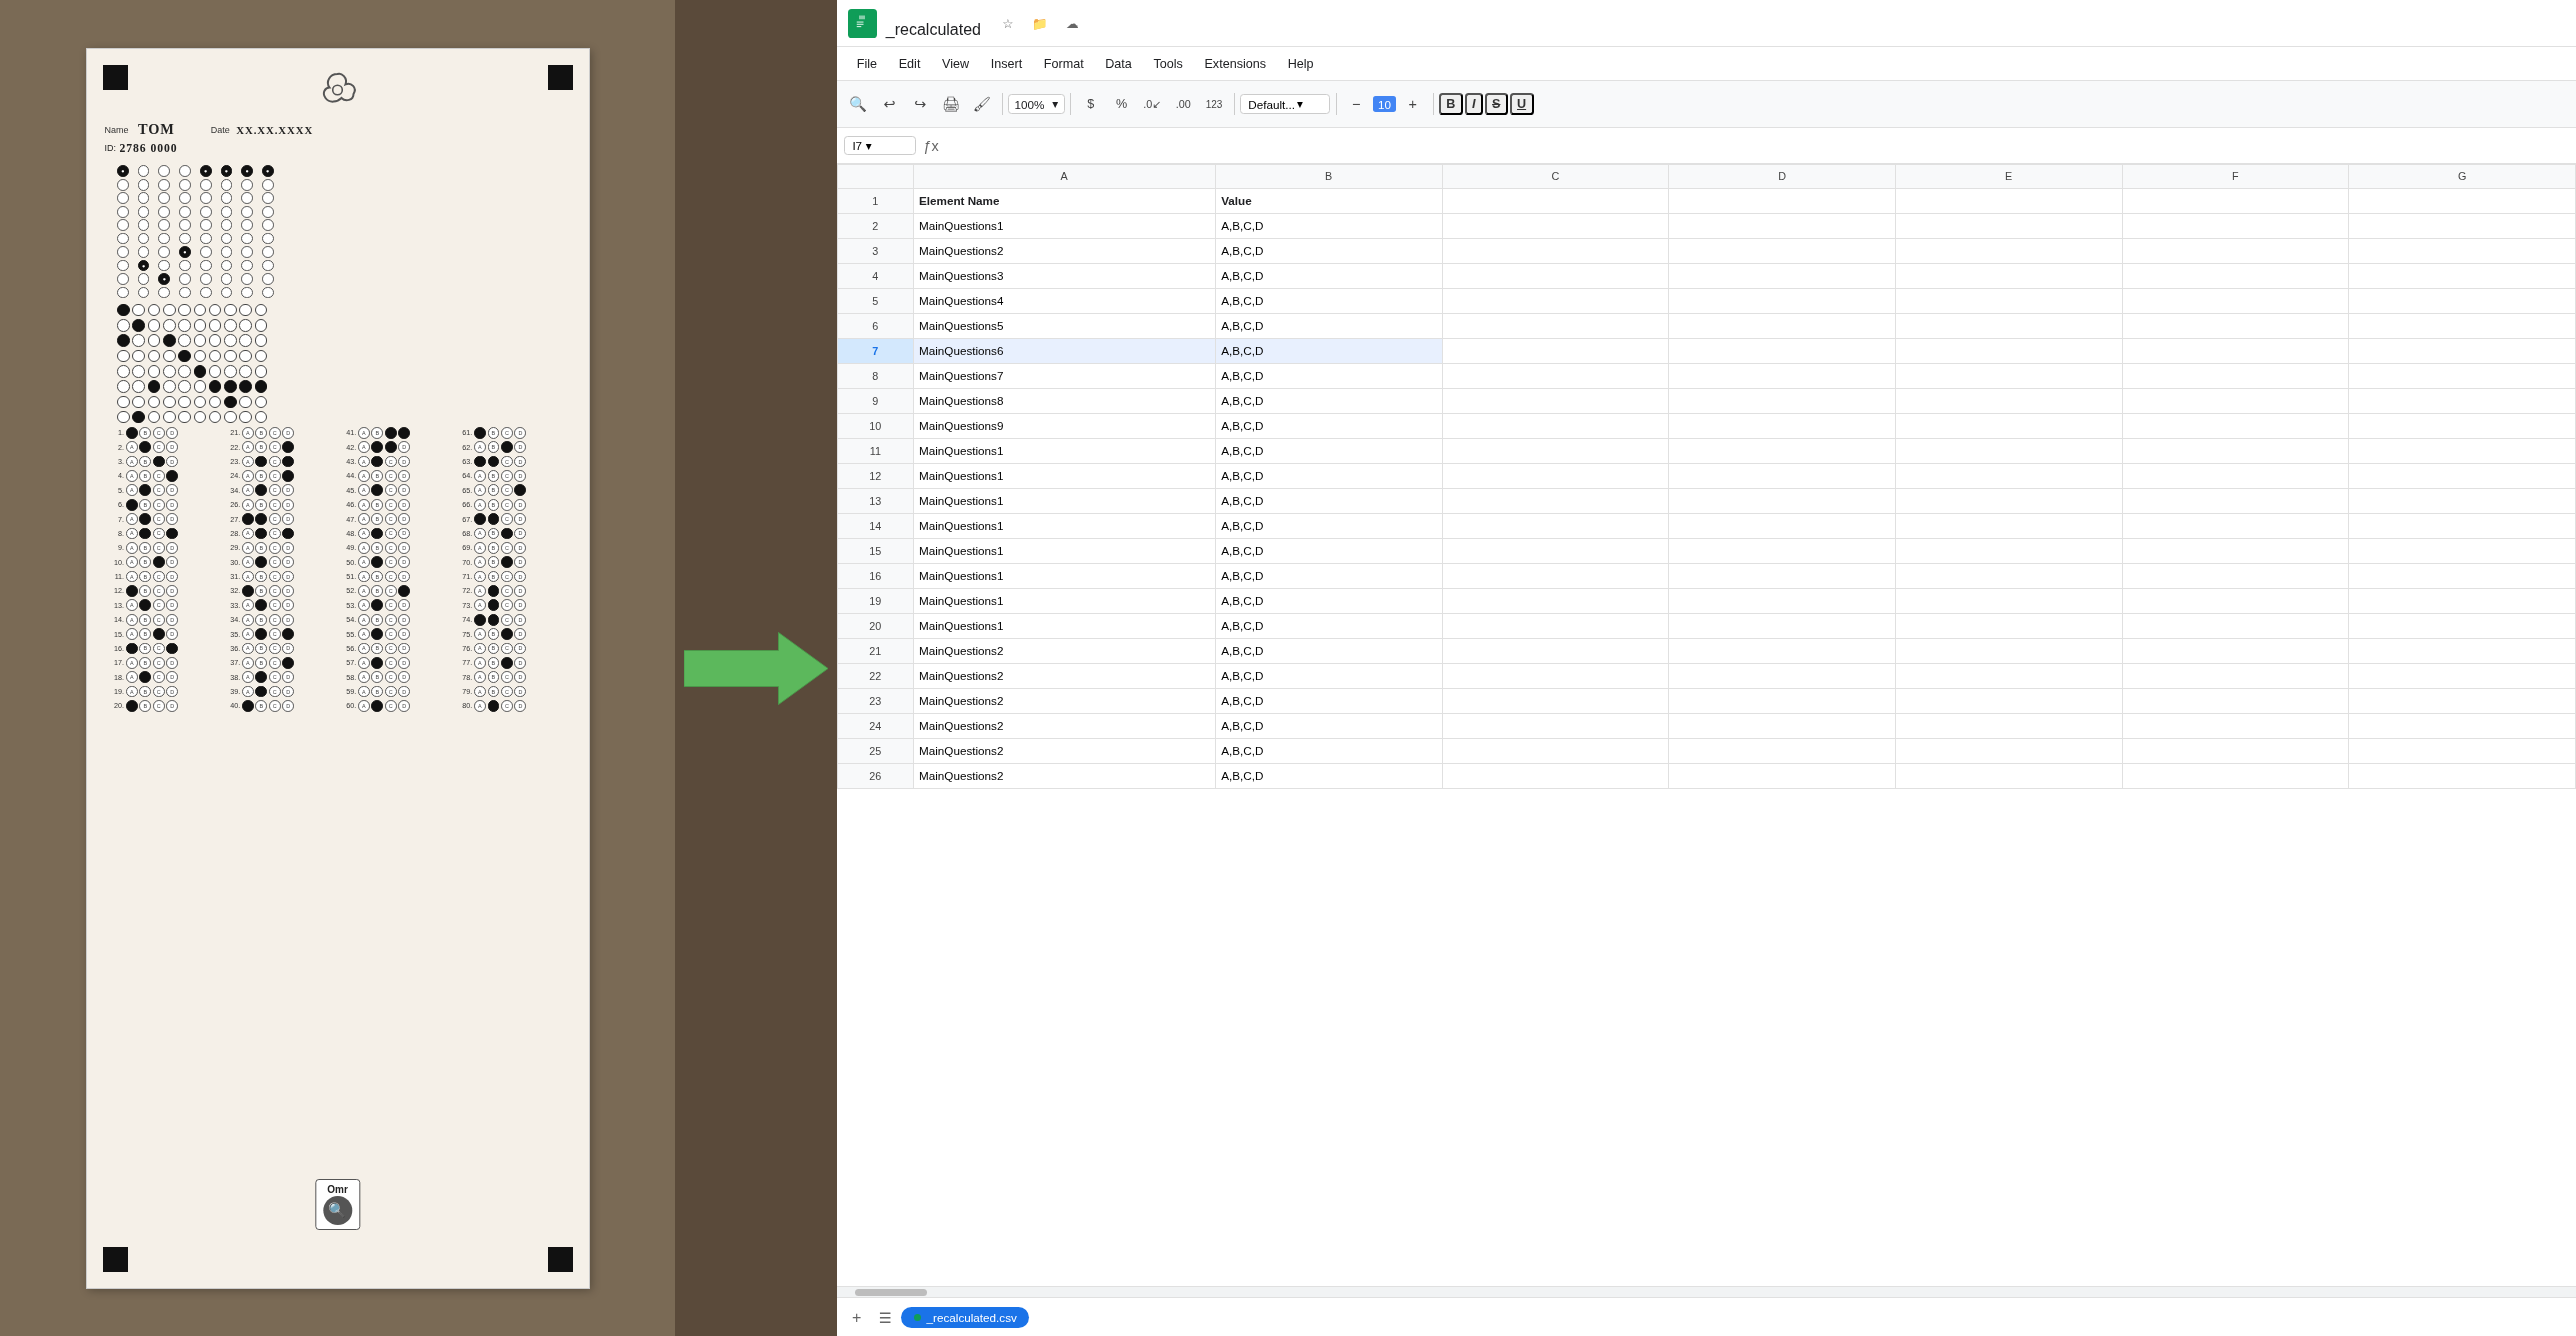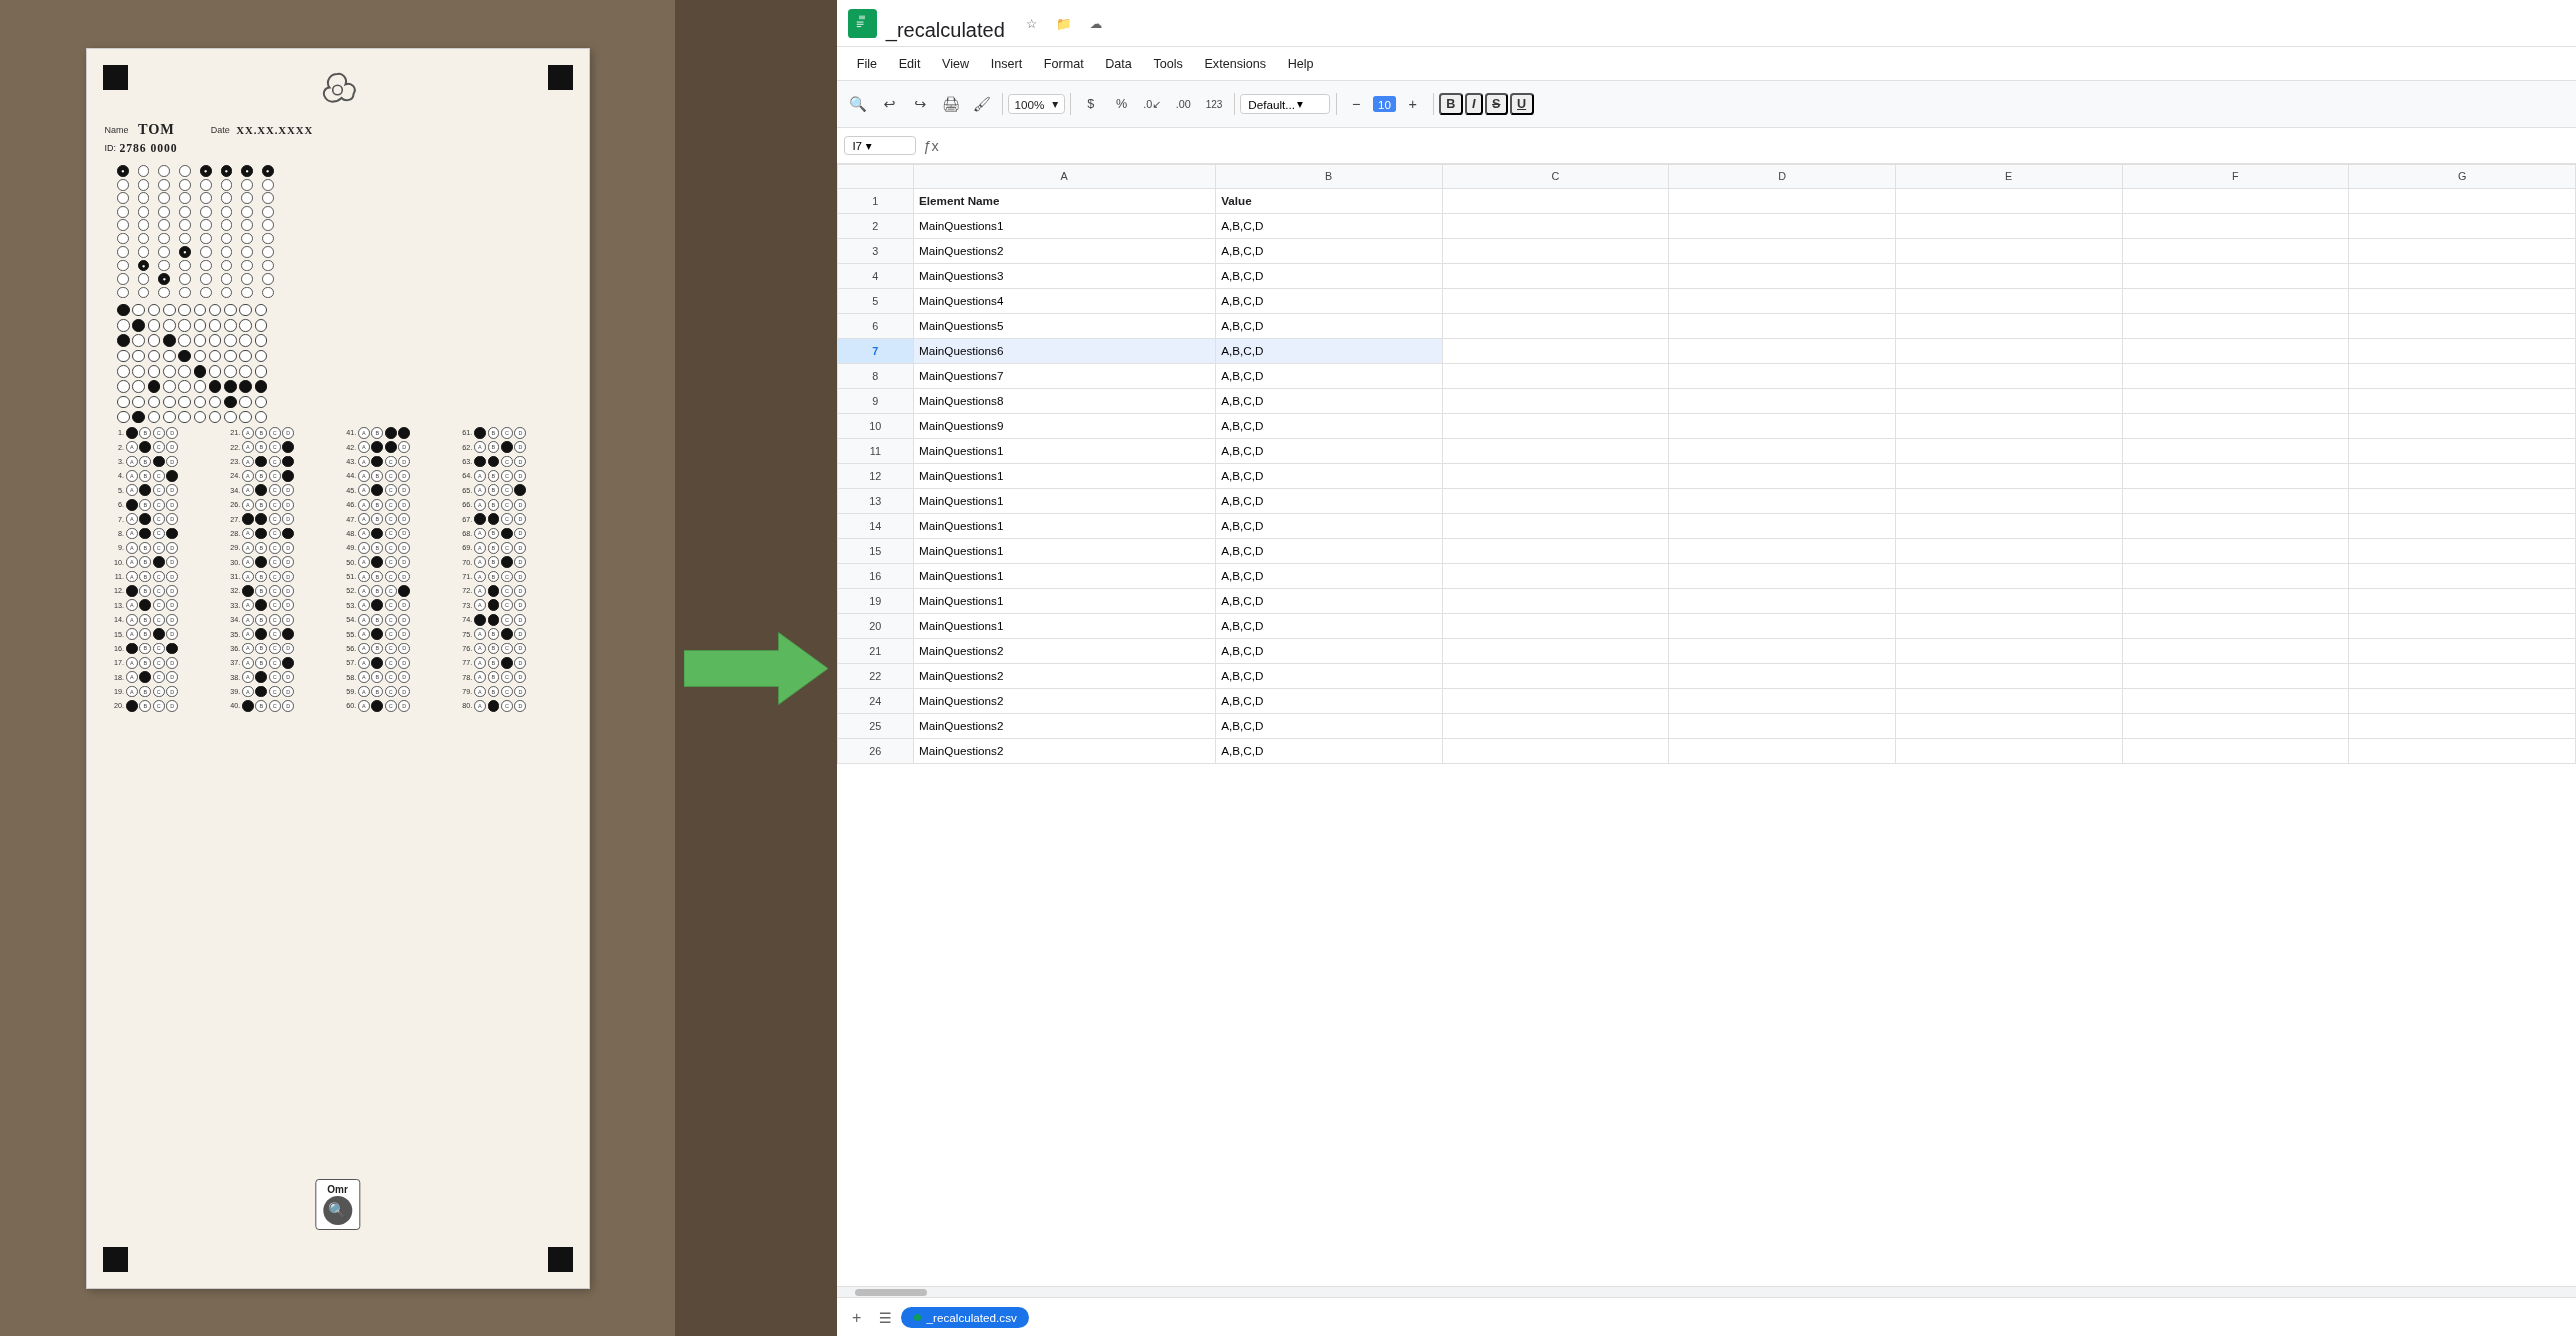--- a/index.html
+++ b/index.html
@@ -224,21 +224,21 @@
       justify-content: center;
       flex-shrink: 0;
     }
 
     .sheets-icon svg {
       width: 18px;
       height: 18px;
     }
 
     .file-title {
-      font-size: 20px;
+      font-size: 16px;
       font-weight: 500;
       color: #202124;
       margin-top: 14px;
     }
 
     .title-icons {
       display: flex;
       gap: 7.2px;
       align-items: center;
       margin-left: 5.4px;
@@ -1672,20 +1672,30 @@
               <td class="row-num">22</td>
               <td>MainQuestions2</td>
               <td>A,B,C,D</td>
               <td></td>
               <td></td>
               <td></td>
               <td></td>
               <td></td>
             </tr>
             <tr>
+              <td class="row-num">23</td>
+              <td>MainQuestions2</td>
+              <td>A,B,C,D</td>
+              <td></td>
+              <td></td>
+              <td></td>
+              <td></td>
+              <td></td>
+            </tr>
+            <tr>
               <td class="row-num">24</td>
               <td>MainQuestions2</td>
               <td>A,B,C,D</td>
               <td></td>
               <td></td>
               <td></td>
               <td></td>
               <td></td>
             </tr>
             <tr>

